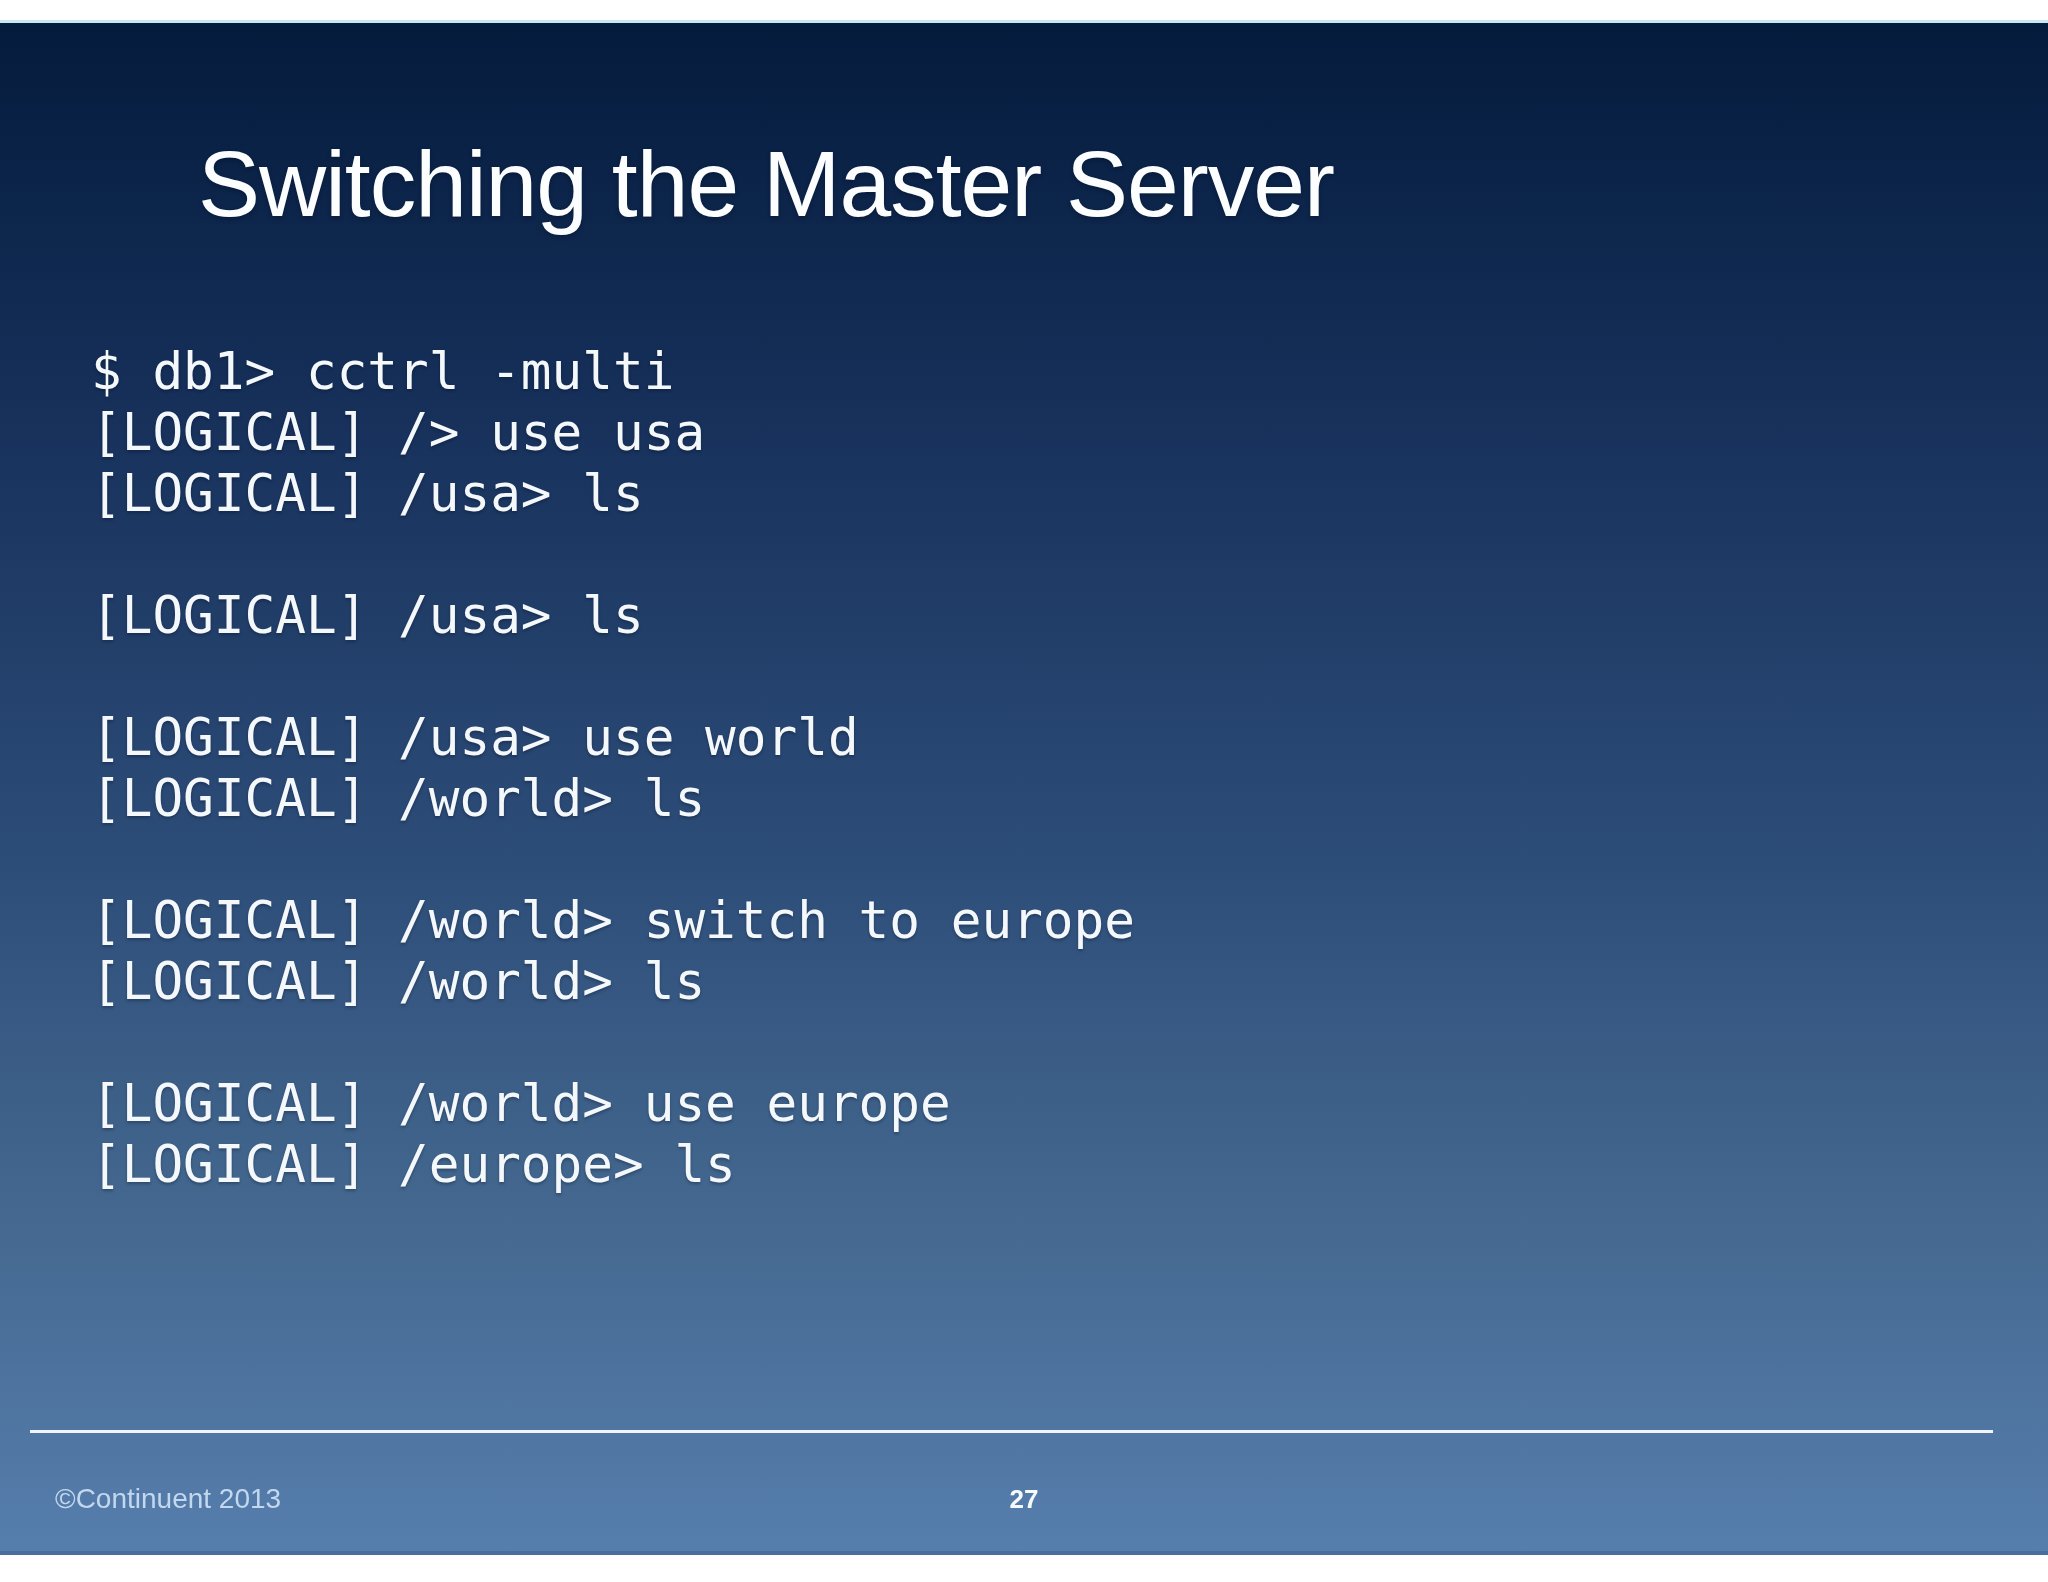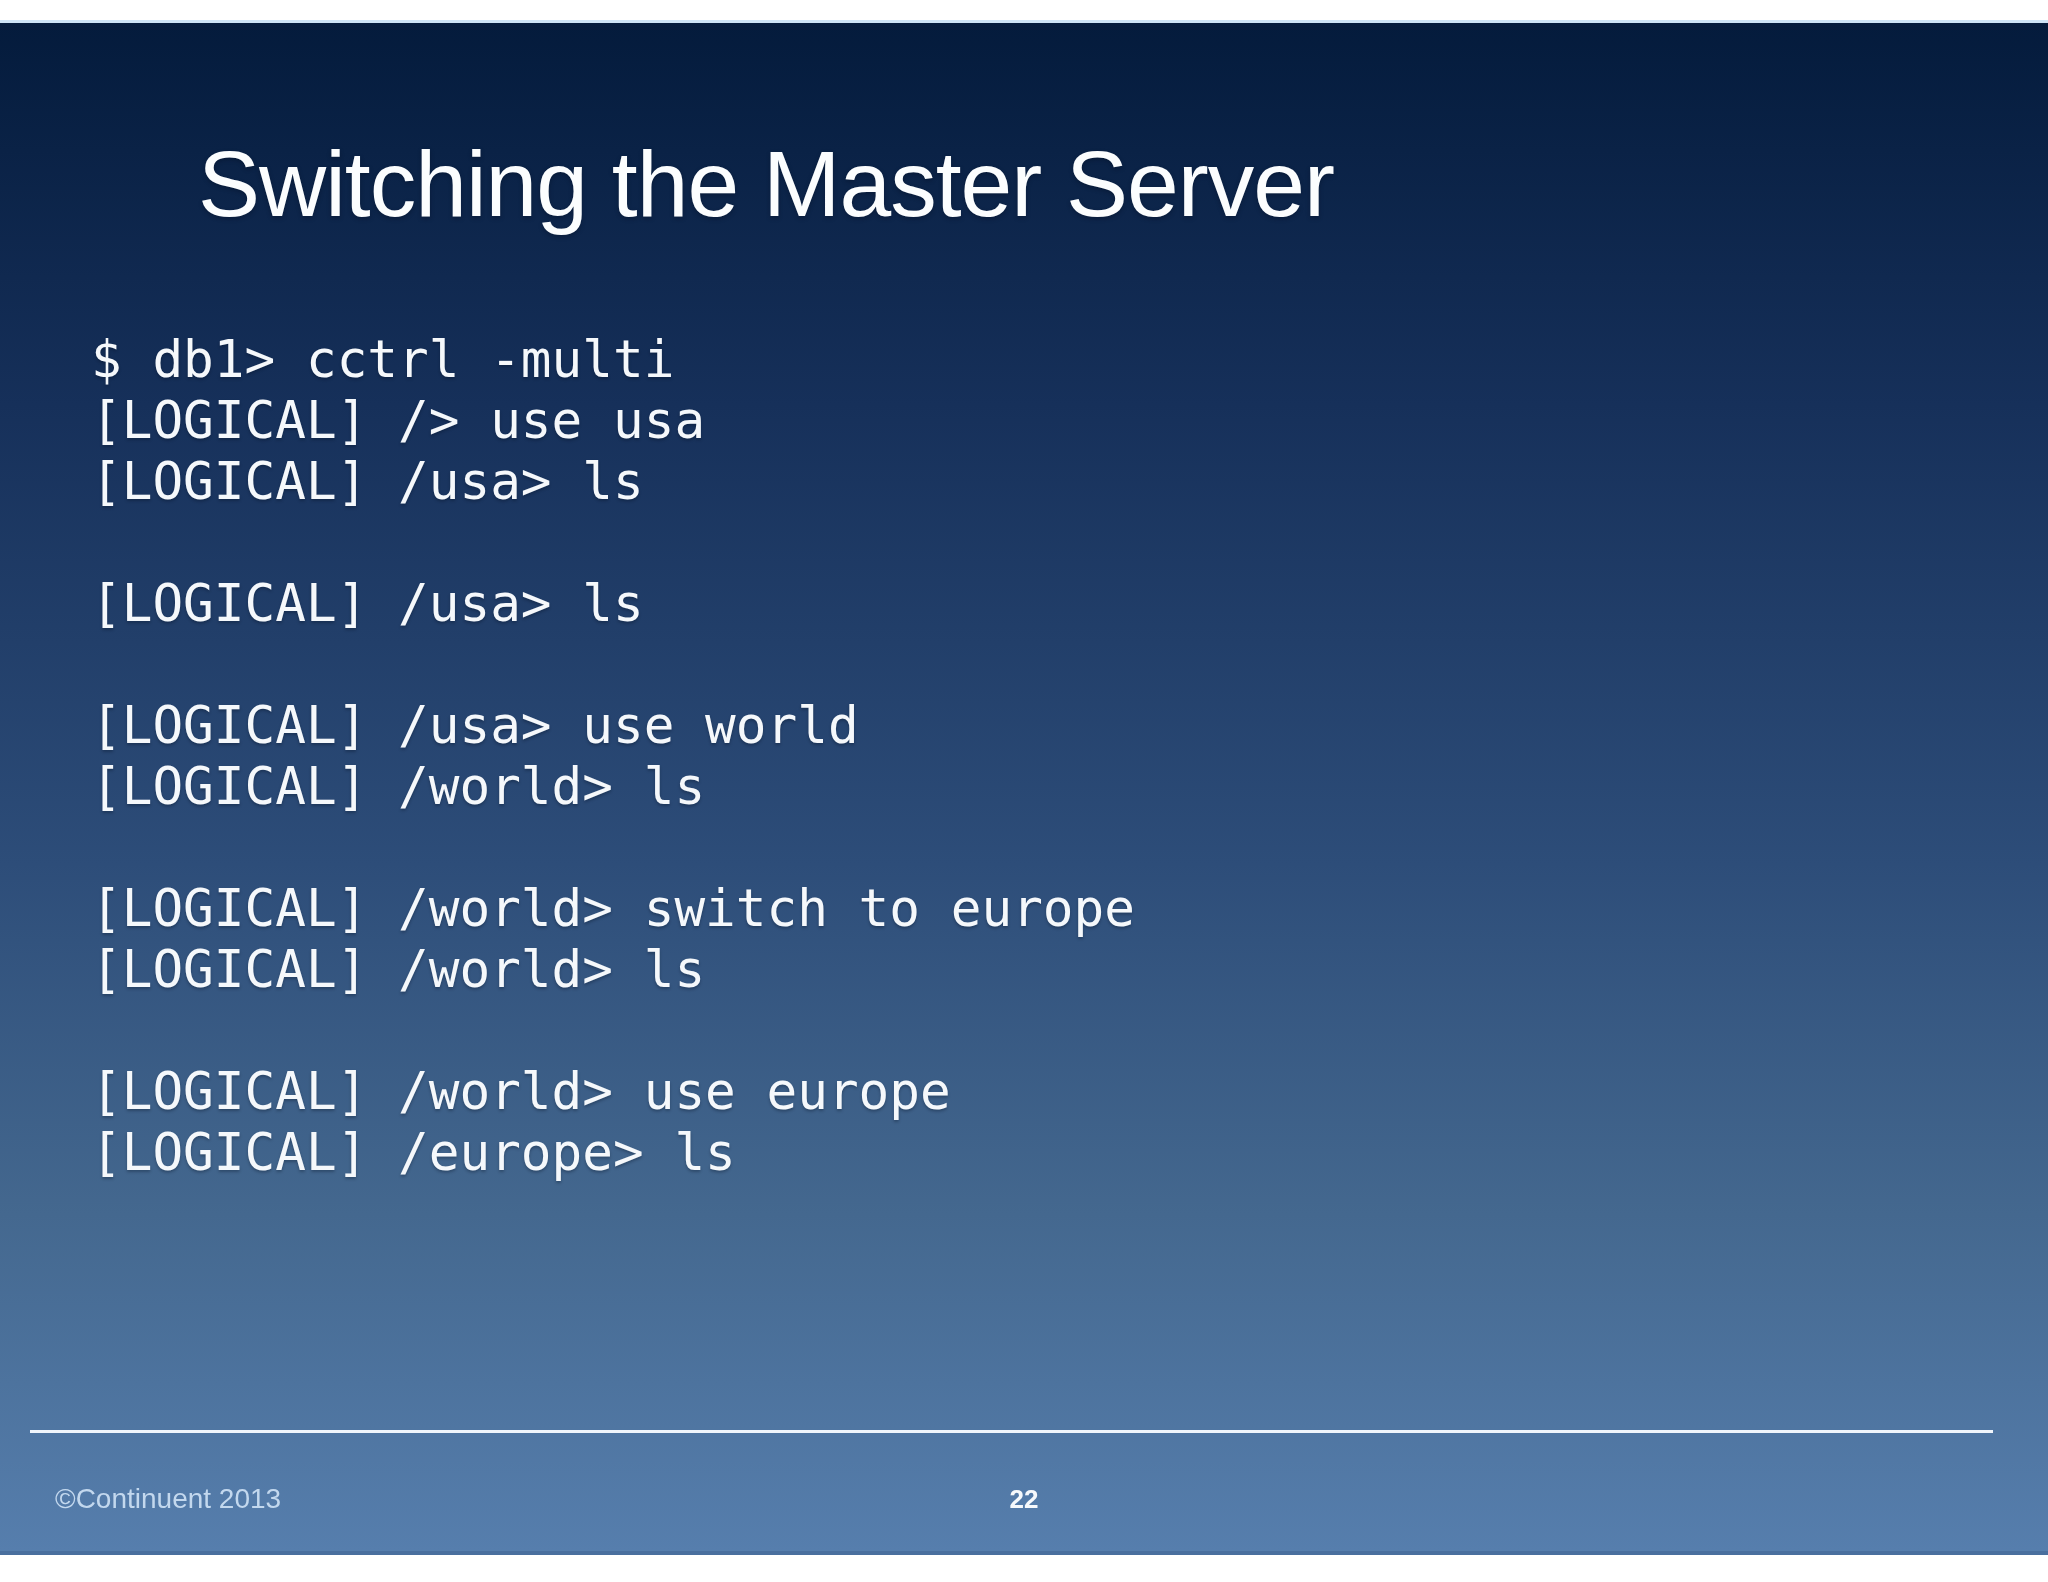--- a/index.html
+++ b/index.html
@@ -38,21 +38,21 @@
     font-size: 93px;
     font-weight: 300;
     letter-spacing: -1px;
     line-height: 1.05;
     color: #fbfdfe;
     text-shadow: 0 2px 4px rgba(2, 12, 30, 0.35);
     white-space: nowrap;
   }
   .terminal {
     position: absolute;
-    left: 91px; top: 329px;
+    left: 91px; top: 341px;
     width: 1900px;
   }
   .term-line {
     height: 61px;
     line-height: 61px;
     font-family: "DejaVu Sans Mono", monospace;
     font-size: 51px;
     color: #f5f8fb;
     white-space: pre;
     text-shadow: 0 2px 3px rgba(2, 12, 30, 0.30);
@@ -112,18 +112,18 @@
     <div class="term-line">[LOGICAL] /world&gt; ls</div>
     <div class="term-line"></div>
     <div class="term-line">[LOGICAL] /world&gt; use europe</div>
     <div class="term-line">[LOGICAL] /europe&gt; ls</div>
   </div>
 
   <div class="footer-divider"></div>
 
   <div class="copyright">©Continuent 2013</div>
 
-  <div class="page-number">22</div>
+  <div class="page-number">27</div>
 
 
   <div class="bottom-strip"></div>
 
 </div>
 
 </body></html>

